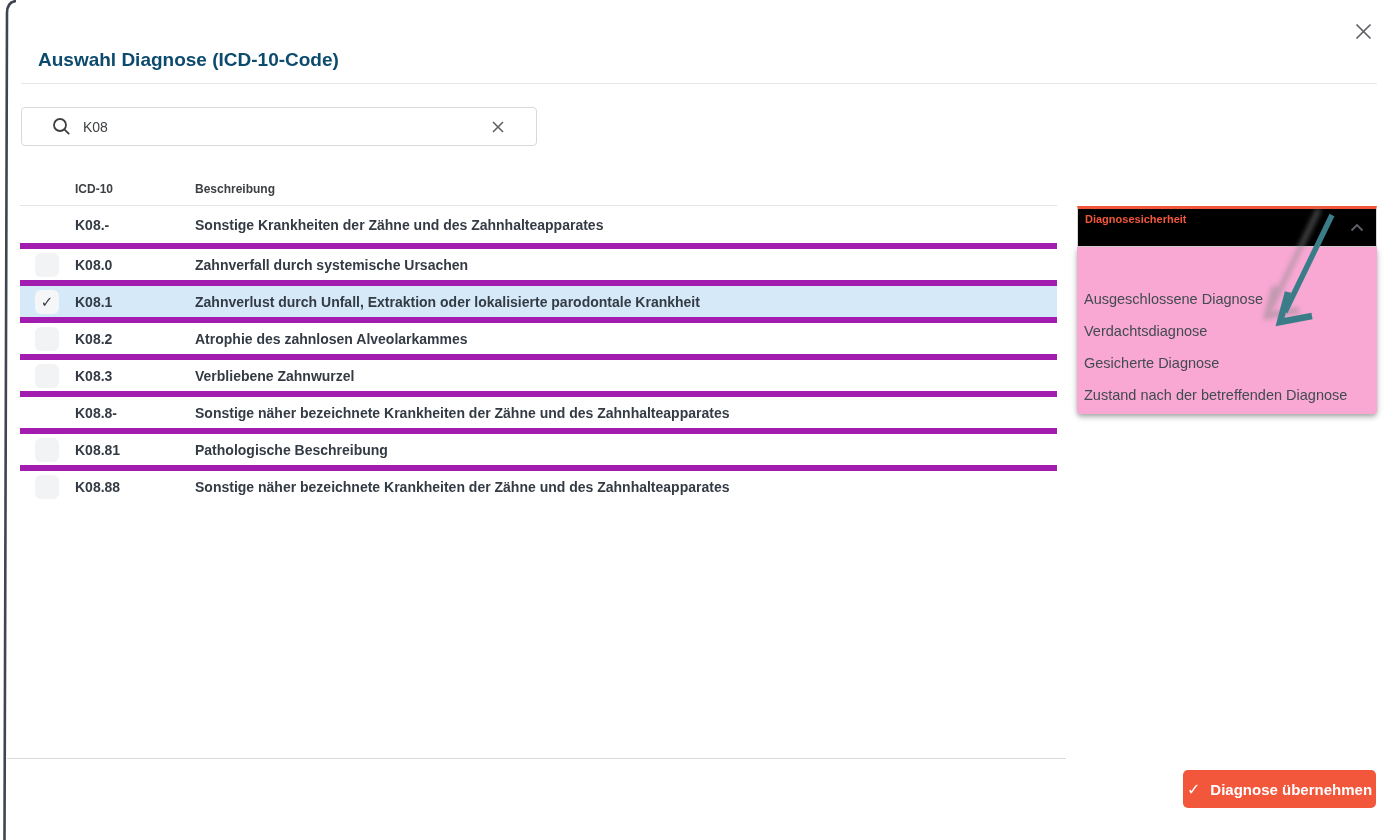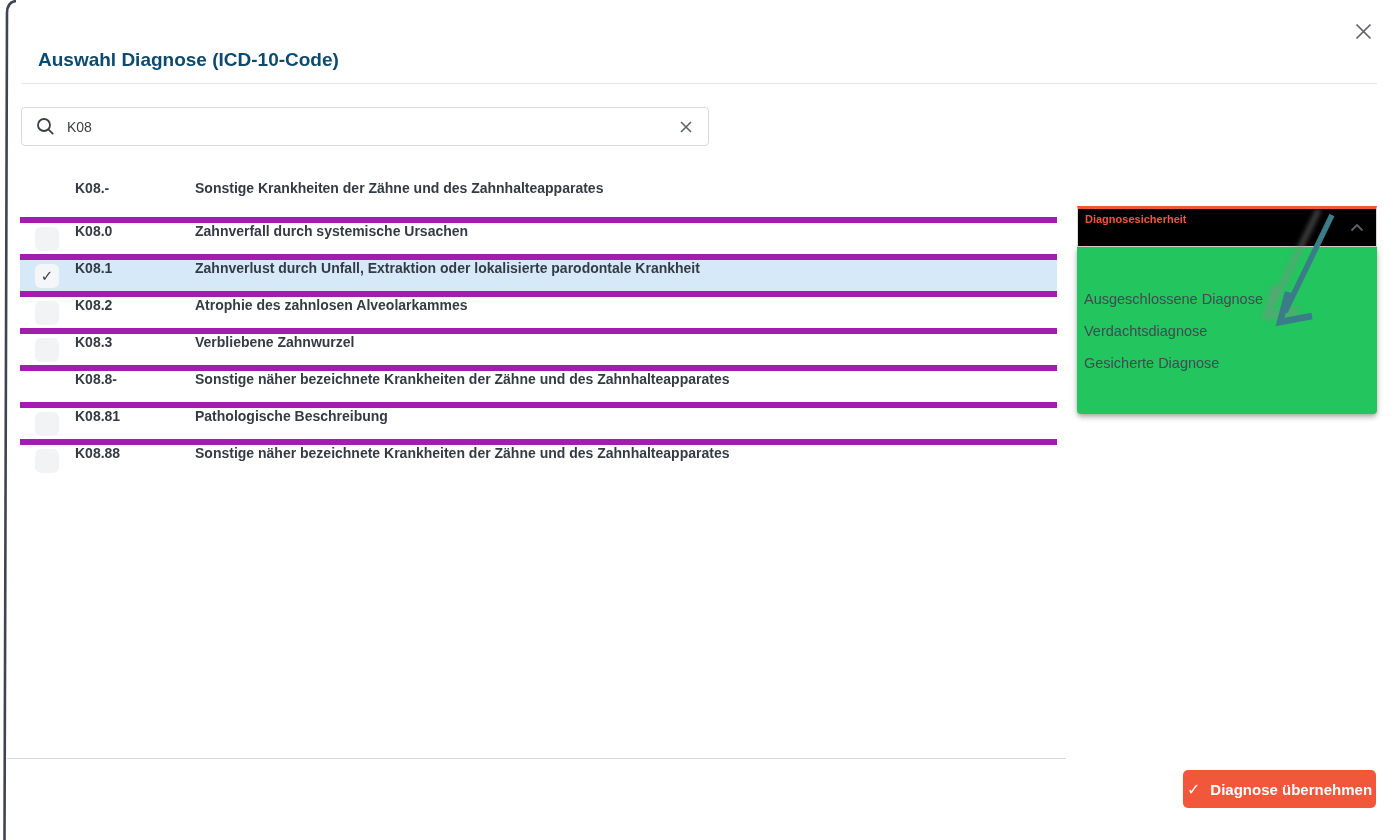--- a/index.html
+++ b/index.html
@@ -18,35 +18,35 @@
 
   
   .close-btn { position:absolute; left:1348px; top:16px; width:30px; height:30px;
     display:flex; align-items:center; justify-content:center; cursor:pointer; }
 
   
   .dlg-title { position:absolute; left:38px; top:49px; font-size:19px; font-weight:bold; color:#0c4a6e; }
   .title-divider { position:absolute; left:21px; top:83px; width:1356px; height:1px; background:#e5e6e8; }
 
   
-  .searchbox { position:absolute; left:21px; top:107px; width:688px; height:39px;
+  .searchbox { position:absolute; left:21px; top:107px; width:516px; height:39px;
     border:1px solid #d6d9dd; border-radius:4px; background:#fff;
-    display:flex; align-items:center; padding:0 14px; }
+    display:flex; align-items:center; padding:0 30px; }
   .searchbox .mag { flex:0 0 auto; margin-right:12px; display:flex; }
   .search-input { border:none; outline:none; flex:1 1 auto; font-size:14px; color:#3c4043;
     font-family:inherit; background:transparent; font-weight:500; }
   .clear-btn { flex:0 0 auto; display:flex; cursor:pointer; padding:2px; }
 
   
   .table { position:absolute; left:20px; top:180px; width:1037px; }
   .thead { position:relative; height:26px; border-bottom:1px solid #e3e4e6; }
   .thead span { position:absolute; top:2px; font-size:12px; font-weight:bold; color:#3d4043; }
   .th-code { left:55px; }
   .th-desc { left:175px; }
-  .trow { display:flex; height:37px; font-size:14px; font-weight:600; color:#343b44; }
+  .trow { display:flex; align-items:center; height:37px; font-size:14px; font-weight:600; color:#343b44; }
   .trow.bt { border-top:6px solid #a21caf; }
   .trow.selected { background:var(--highlight); }
   .cbcell { flex:0 0 55px; display:flex; align-items:center; padding-left:15px; }
   .cb { width:24px; height:24px; border-radius:6px; background:#f1f3f4;
     display:flex; align-items:center; justify-content:center; cursor:pointer;
     font-size:15px; color:#3c4043; font-weight:bold; }
   .trow.selected .cb { background:#f4f6f7; }
   .codecell { flex:0 0 120px; }
   .desccell { flex:1 1 auto; }
 
@@ -57,21 +57,21 @@
     display:flex; align-items:center; justify-content:center; gap:10px;
     color:#fff; font-size:15px; font-weight:bold; font-family:inherit; }
   .submit-btn .chk { font-size:16px; font-weight:normal; }
 
   
   .dd-field { position:absolute; left:1077px; top:206px; width:300px; height:41px;
     background:#000000; border:1px solid #dcd6d5; border-top:3px solid var(--accent); cursor:pointer; }
   .dd-label { position:absolute; left:7px; top:4px; font-size:11px; font-weight:bold; color:var(--accent); }
   .dd-chevron { position:absolute; right:12px; top:14px; display:flex; }
   .dd-panel { position:absolute; left:1077px; top:247px; width:300px; height:167px;
-    background:#22c55e; border-radius:0 0 4px 4px; padding-top:3px;
+    background:#f9a8d4; border-radius:0 0 4px 4px; padding-top:3px;
     box-shadow:0 2px 4px -1px rgba(0,0,0,.2), 0 4px 5px 0 rgba(0,0,0,.14), 0 1px 10px 0 rgba(0,0,0,.12); }
   .opt { height:32px; display:flex; align-items:center; padding-left:7px;
     font-size:14.5px; color:#424a52; cursor:pointer; }
   .opt.empty { height:33px; }
 
   
   .annot { position:absolute; left:1215px; top:195px; width:180px; height:200px; pointer-events:none; }
 </style>
 </head>
 <body>
@@ -100,20 +100,24 @@
   <input class="search-input" type="text" value="K08" style="">
   <span class="clear-btn">
     <svg width="12" height="12" viewBox="0 0 12 12">
       <line x1="1" y1="1" x2="11" y2="11" stroke="#5f6368" stroke-width="1.6"></line>
       <line x1="11" y1="1" x2="1" y2="11" stroke="#5f6368" stroke-width="1.6"></line>
     </svg>
   </span>
 </div>
 
 <div class="table">
+  <div class="thead">
+    <span class="th-code">ICD-10</span>
+    <span class="th-desc">Beschreibung</span>
+  </div>
   <div id="tbody">
       <div class="trow">
         <div class="cbcell"></div>
         <div class="codecell">K08.-</div>
         <div class="desccell">Sonstige Krankheiten der Zähne und des Zahnhalteapparates</div>
       </div>
       <div class="trow bt">
         <div class="cbcell">
           <div class="cb"></div>
         </div>
@@ -176,20 +180,21 @@
       <polyline points="1.5,7.5 7,2 12.5,7.5" fill="none" stroke="#5f6368" stroke-width="1.8"></polyline>
     </svg>
   </span>
 </div>
 
 <div class="dd-panel" id="ddpanel">
     <div class="opt empty"></div>
     <div class="opt">Ausgeschlossene Diagnose</div>
     <div class="opt">Verdachtsdiagnose</div>
     <div class="opt">Gesicherte Diagnose</div>
+    <div class="opt">Zustand nach der betreffenden Diagnose</div>
   </div>
 
 <svg class="annot" viewBox="0 0 180 200">
   <defs>
       <filter id="blur1" x="-40%" y="-40%" width="180%" height="180%">
         <feGaussianBlur stdDeviation="2.4"></feGaussianBlur>
       </filter>
     </defs>
   <g filter="url(#blur1)" transform="translate(-13,-6)" stroke="#8a8a8a" opacity="0.5" fill="none">
     <line x1="117" y1="20" x2="70" y2="117" stroke-width="5.5"></line>

